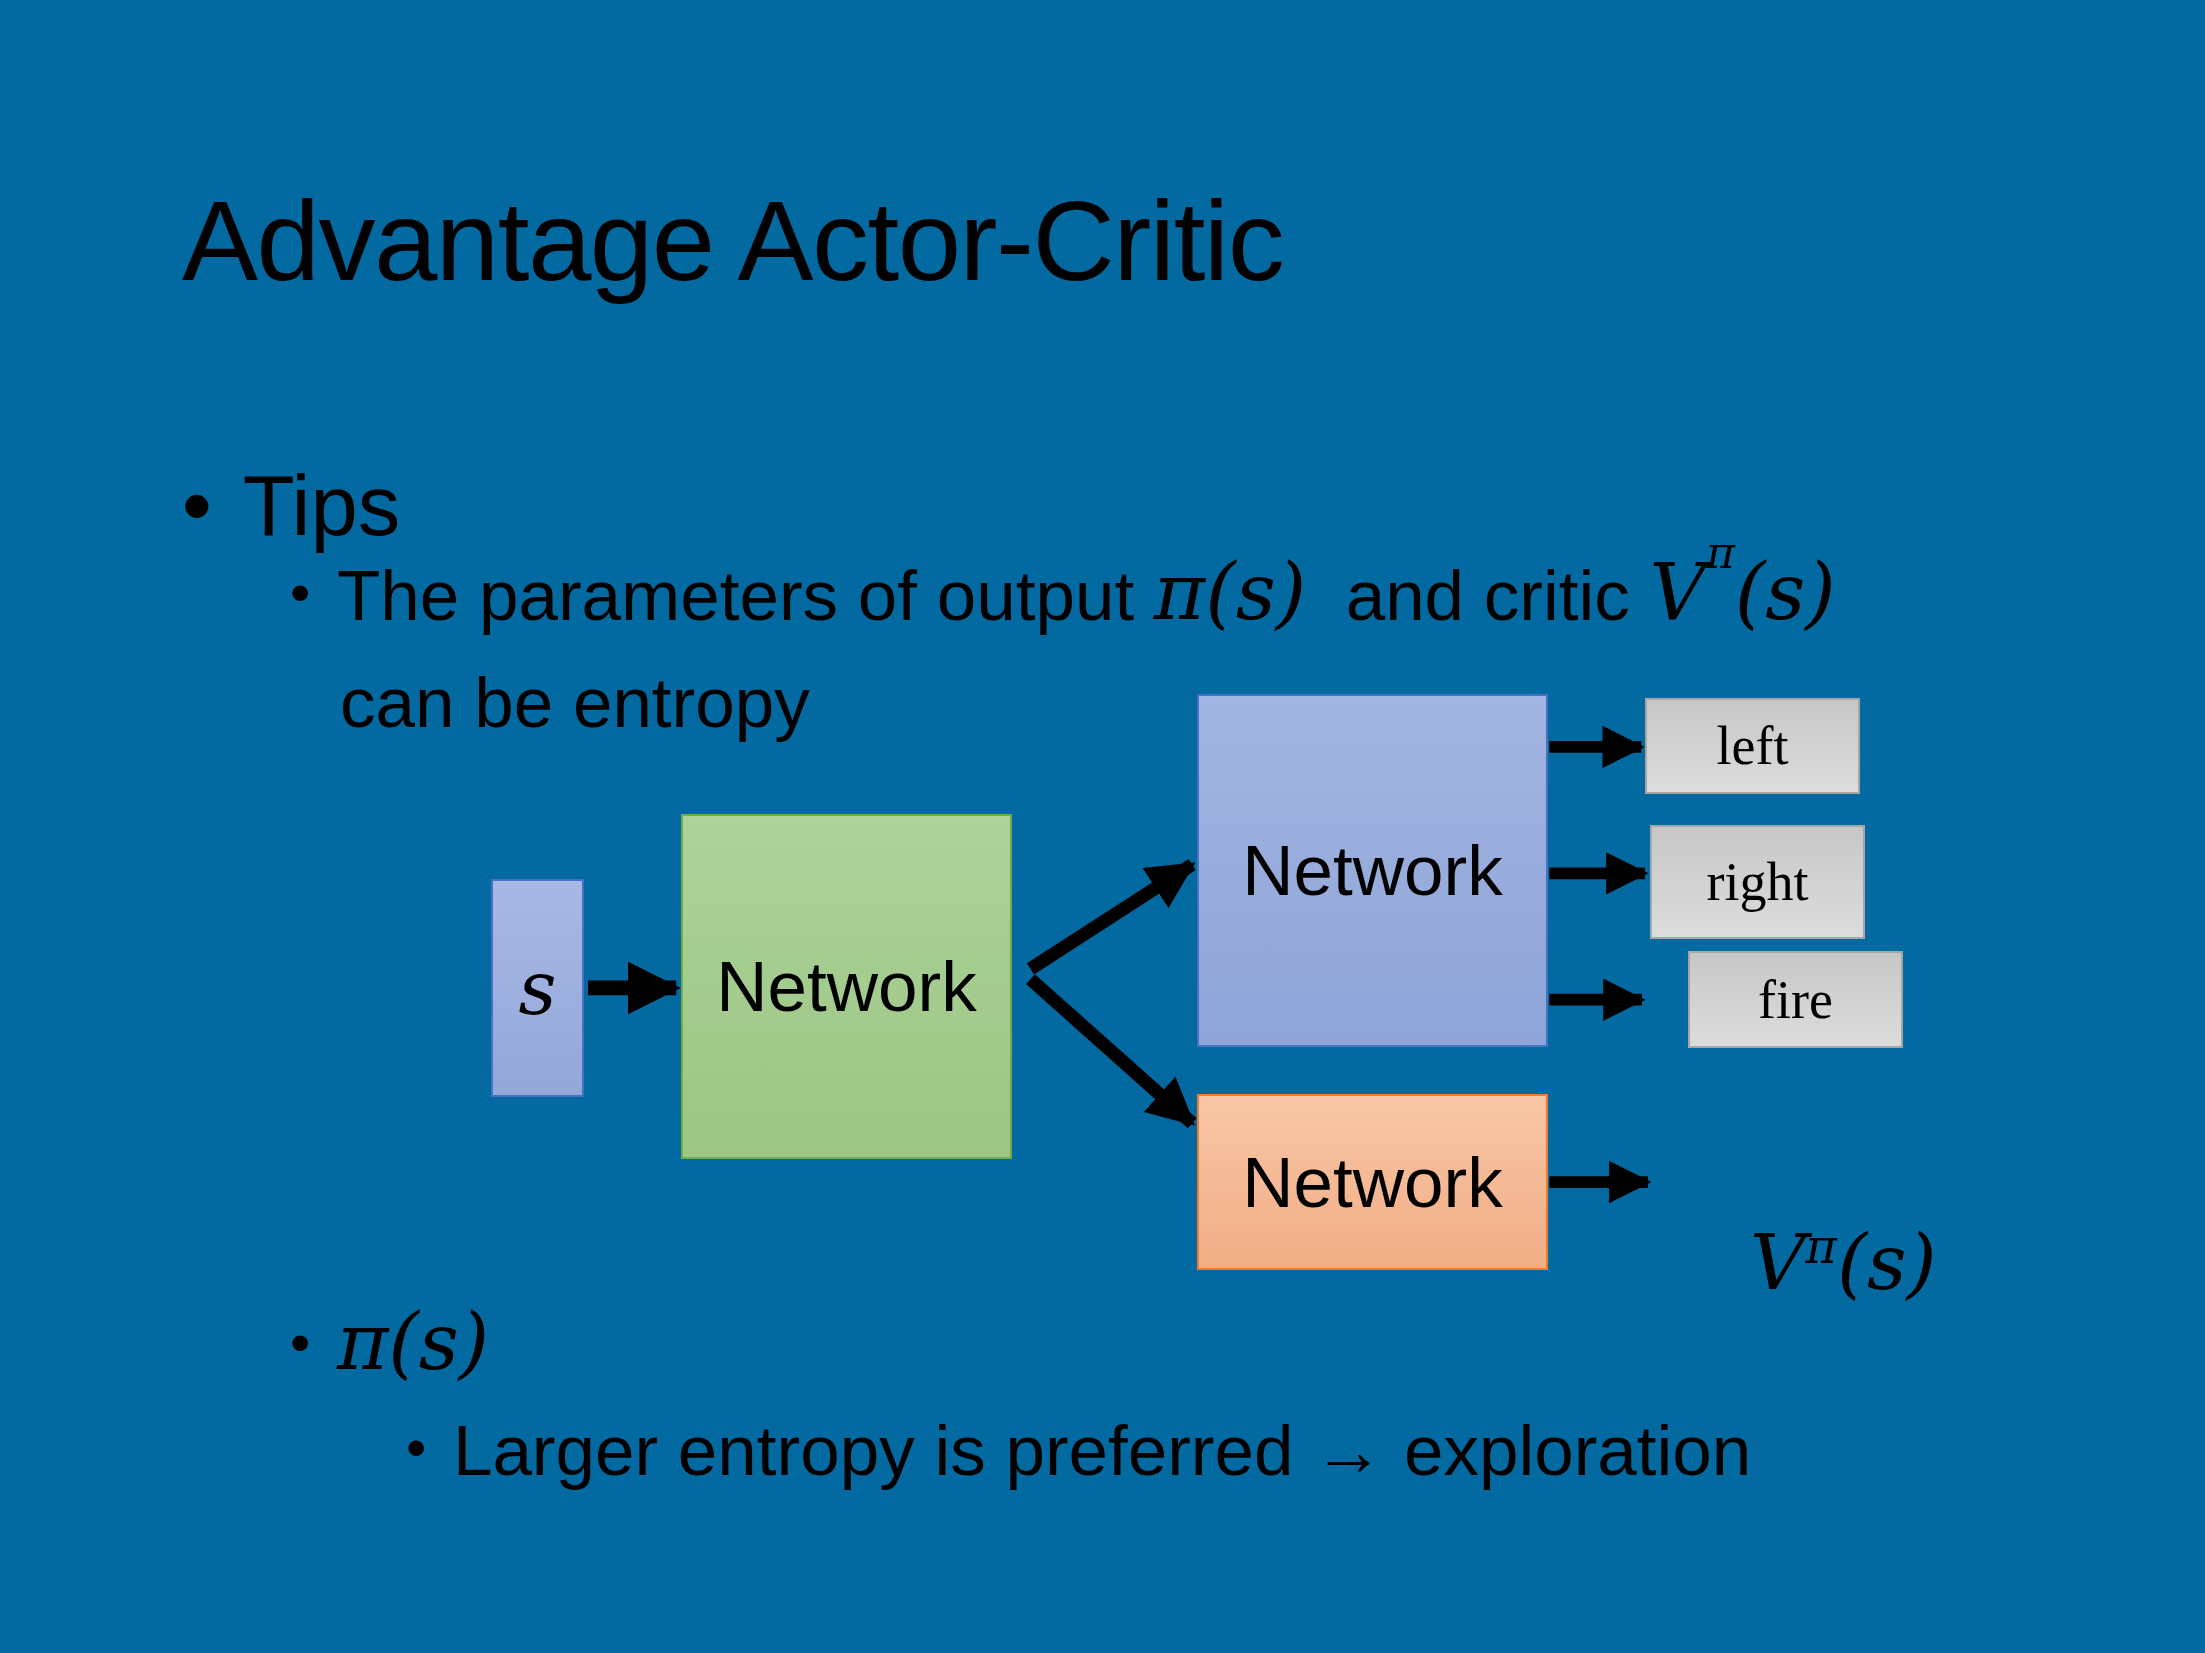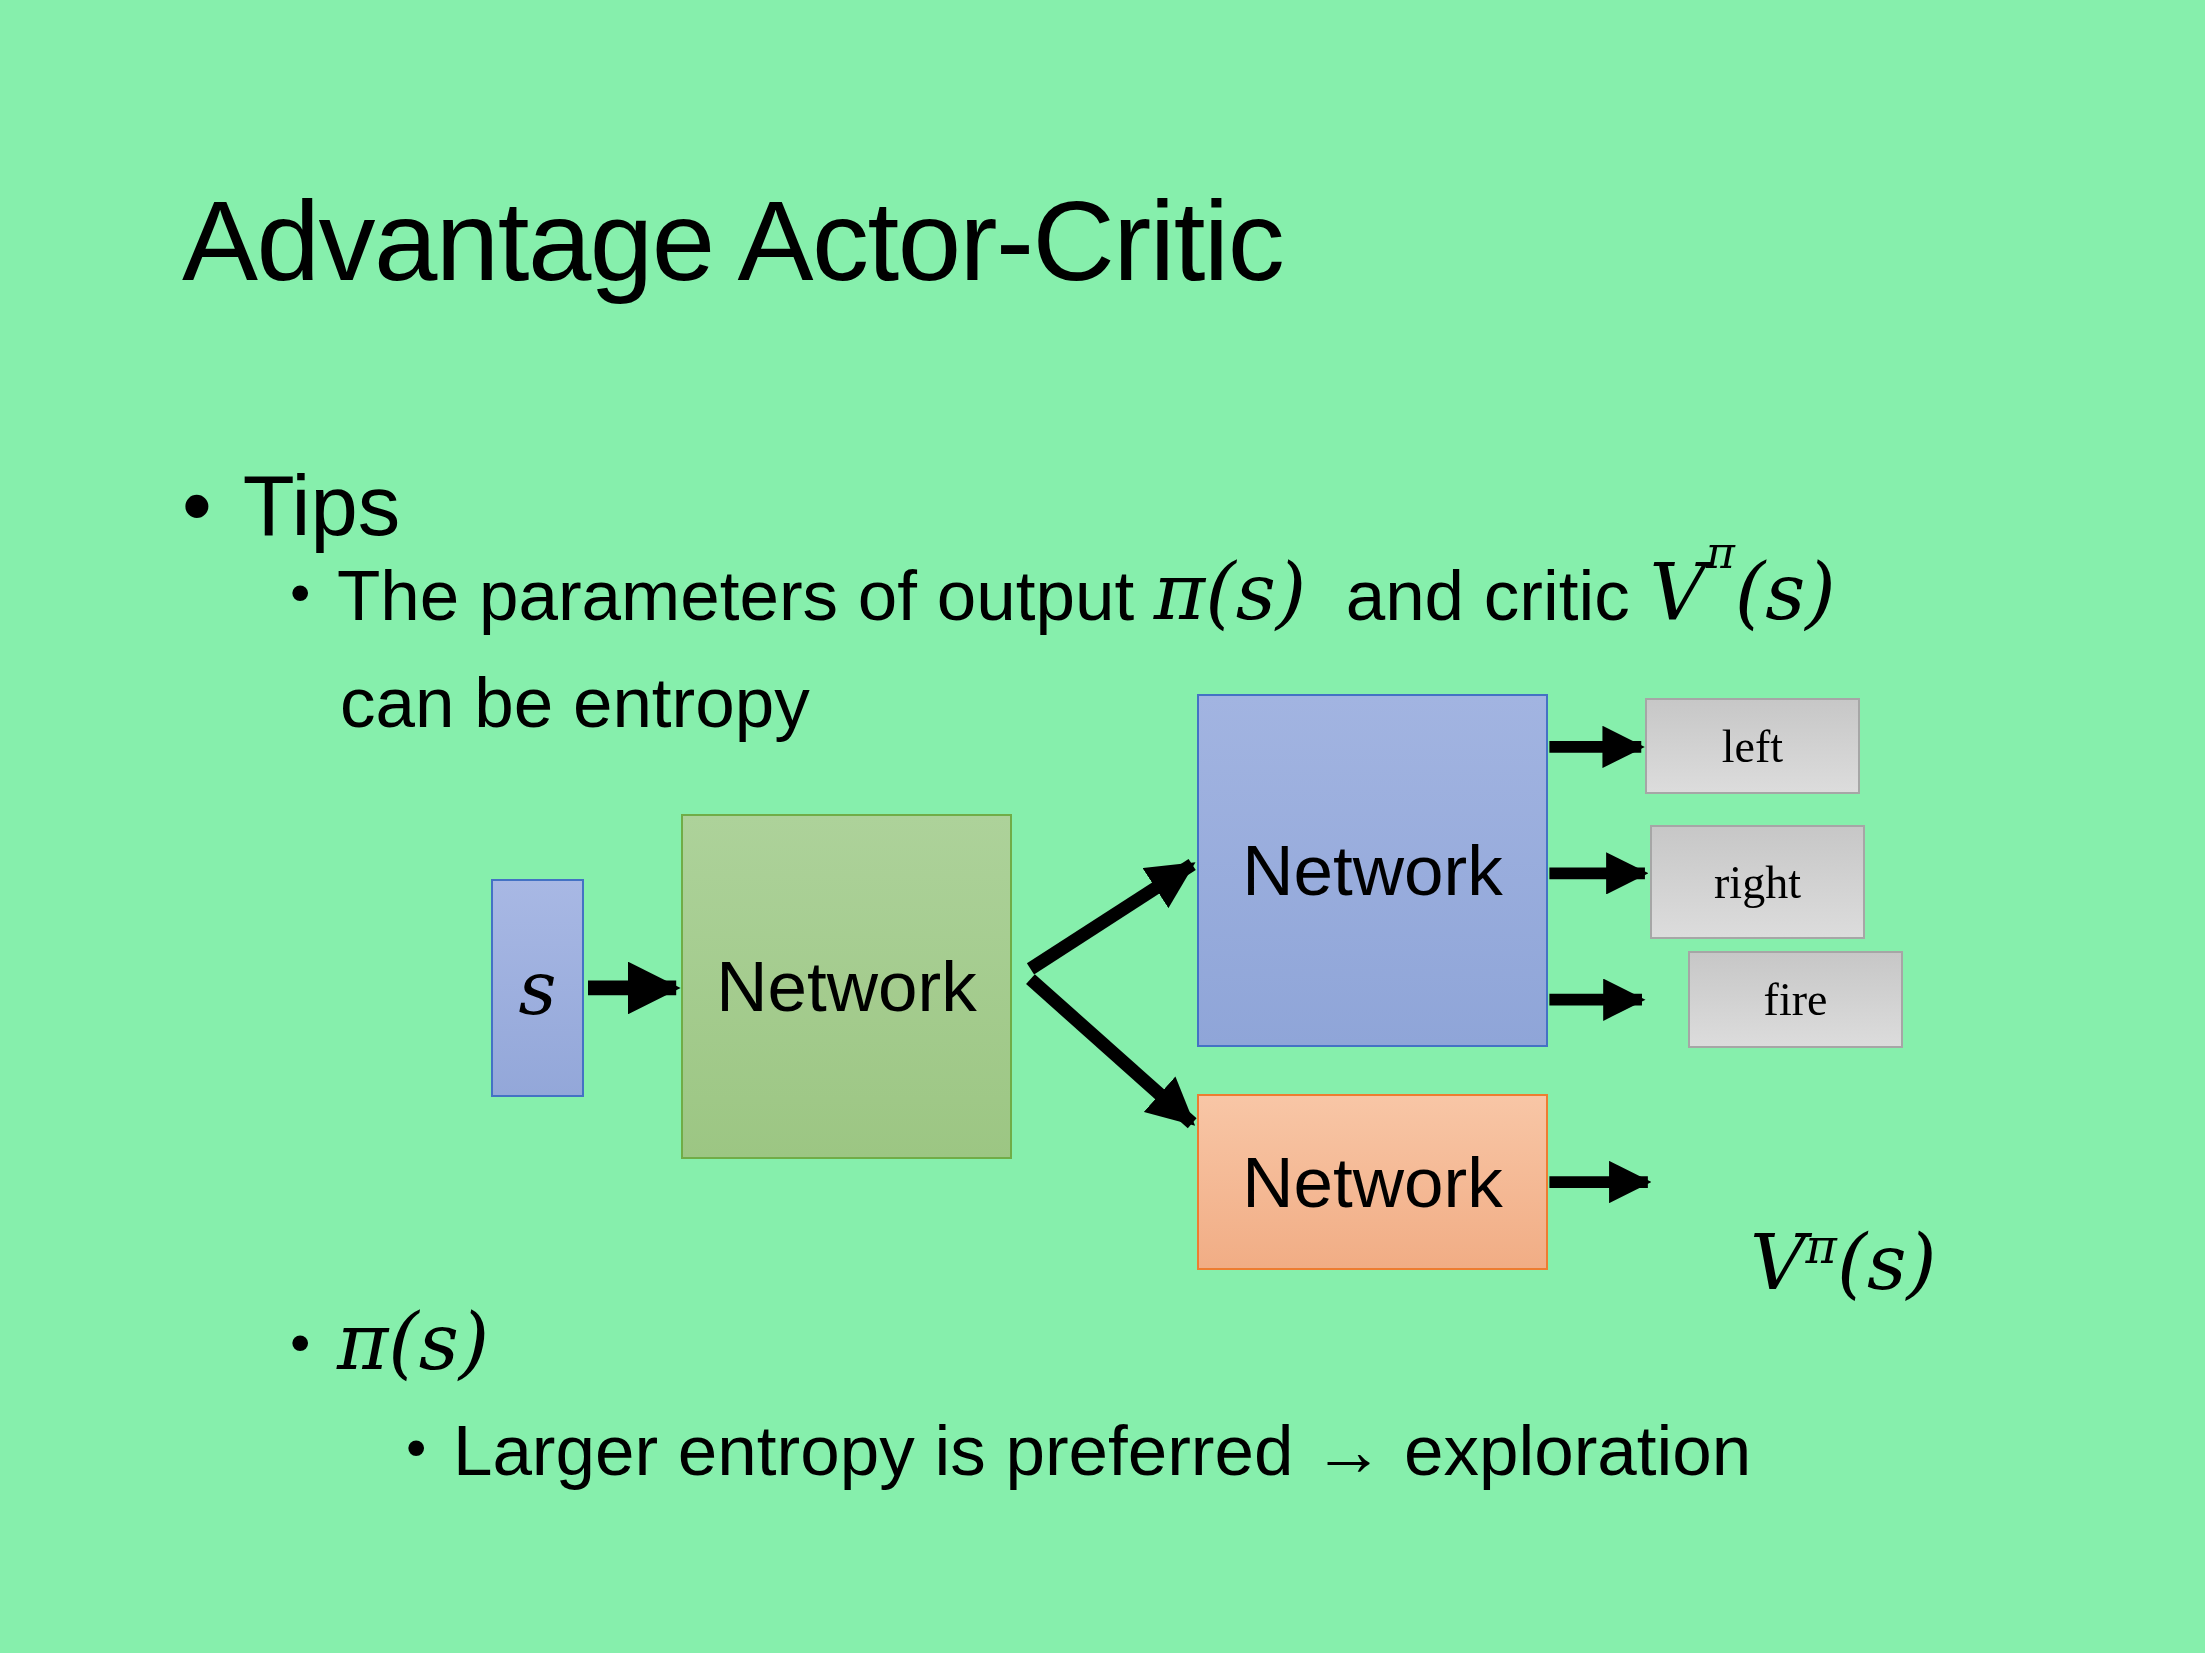--- a/index.html
+++ b/index.html
@@ -4,21 +4,21 @@
 <style>
   html, body {
     margin: 0;
     padding: 0;
     background: #ffffff;
   }
   #slide {
     position: relative;
     width: 2205px;
     height: 1654px;
-    background: #86efac;
+    background: #0369a1;
     overflow: hidden;
     font-family: "Liberation Sans", sans-serif;
     color: #000000;
   }
   .abs { position: absolute; }
 
   
   .title {
     left: 182px;
     top: 175px;
@@ -94,21 +94,21 @@
     font-size: 71px;
     color: #000;
   }
   .state-label {
     font-family: "DejaVu Serif", serif;
     font-style: italic;
     font-size: 74px;
   }
   .action-label {
     font-family: "Liberation Serif", serif;
-    font-size: 46px;
+    font-size: 54px;
   }
   .critic-output {
     left: 1652px; top: 1129px;
     font-size: 77px;
     font-family: "DejaVu Serif", serif;
     font-style: italic;
     white-space: pre;
   }
 
   #arrow-layer {

